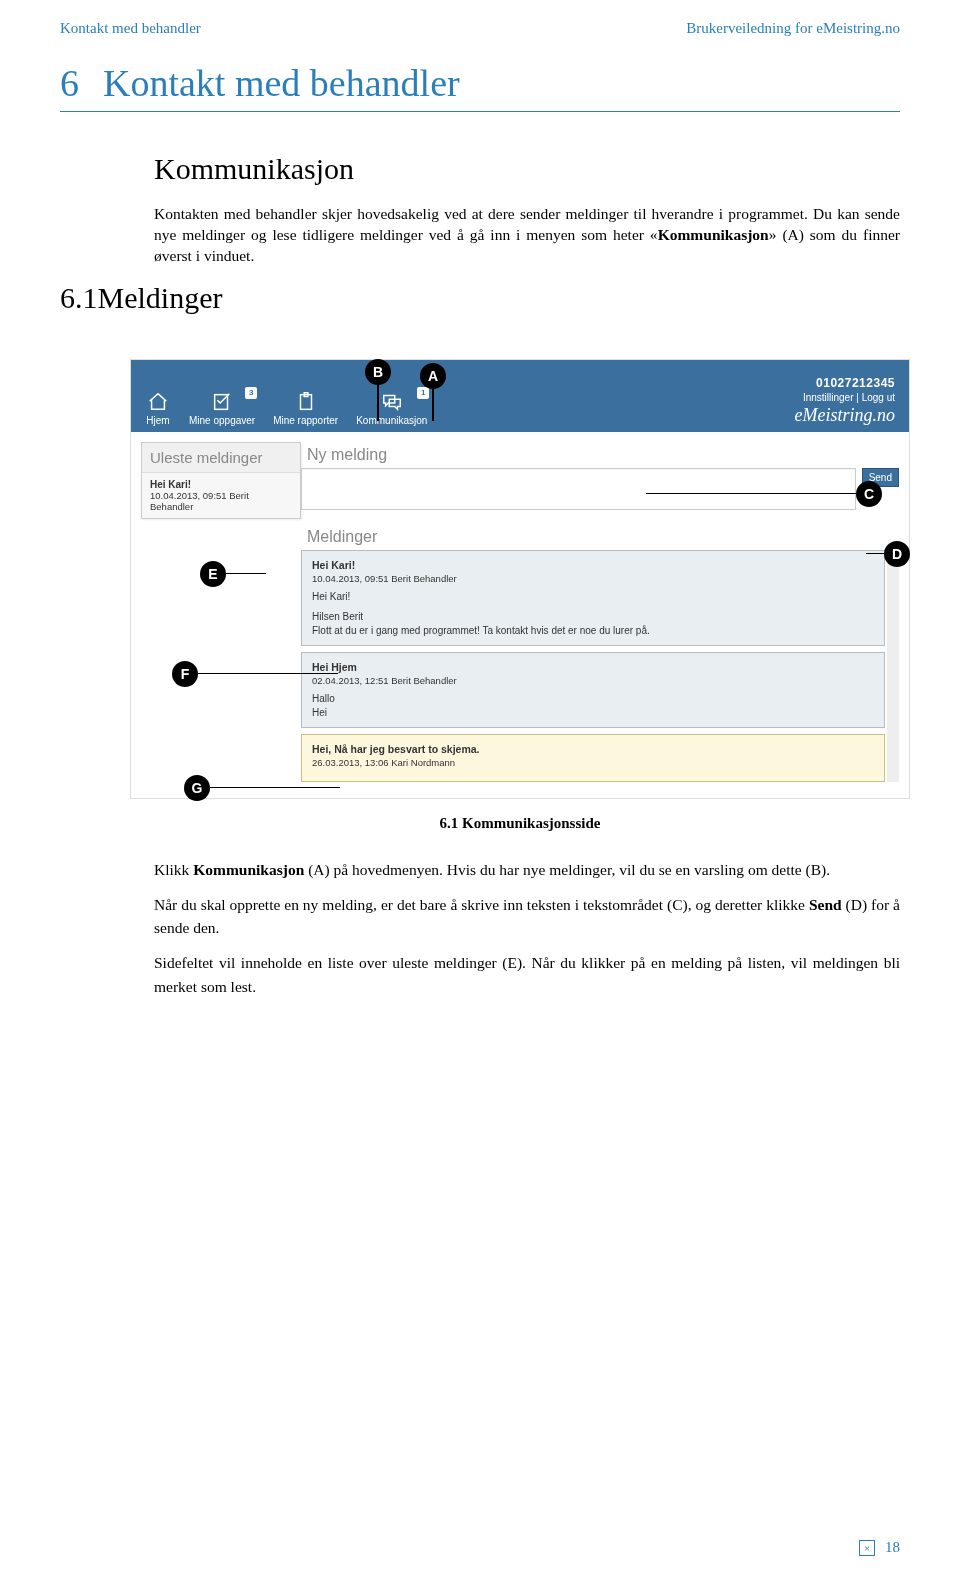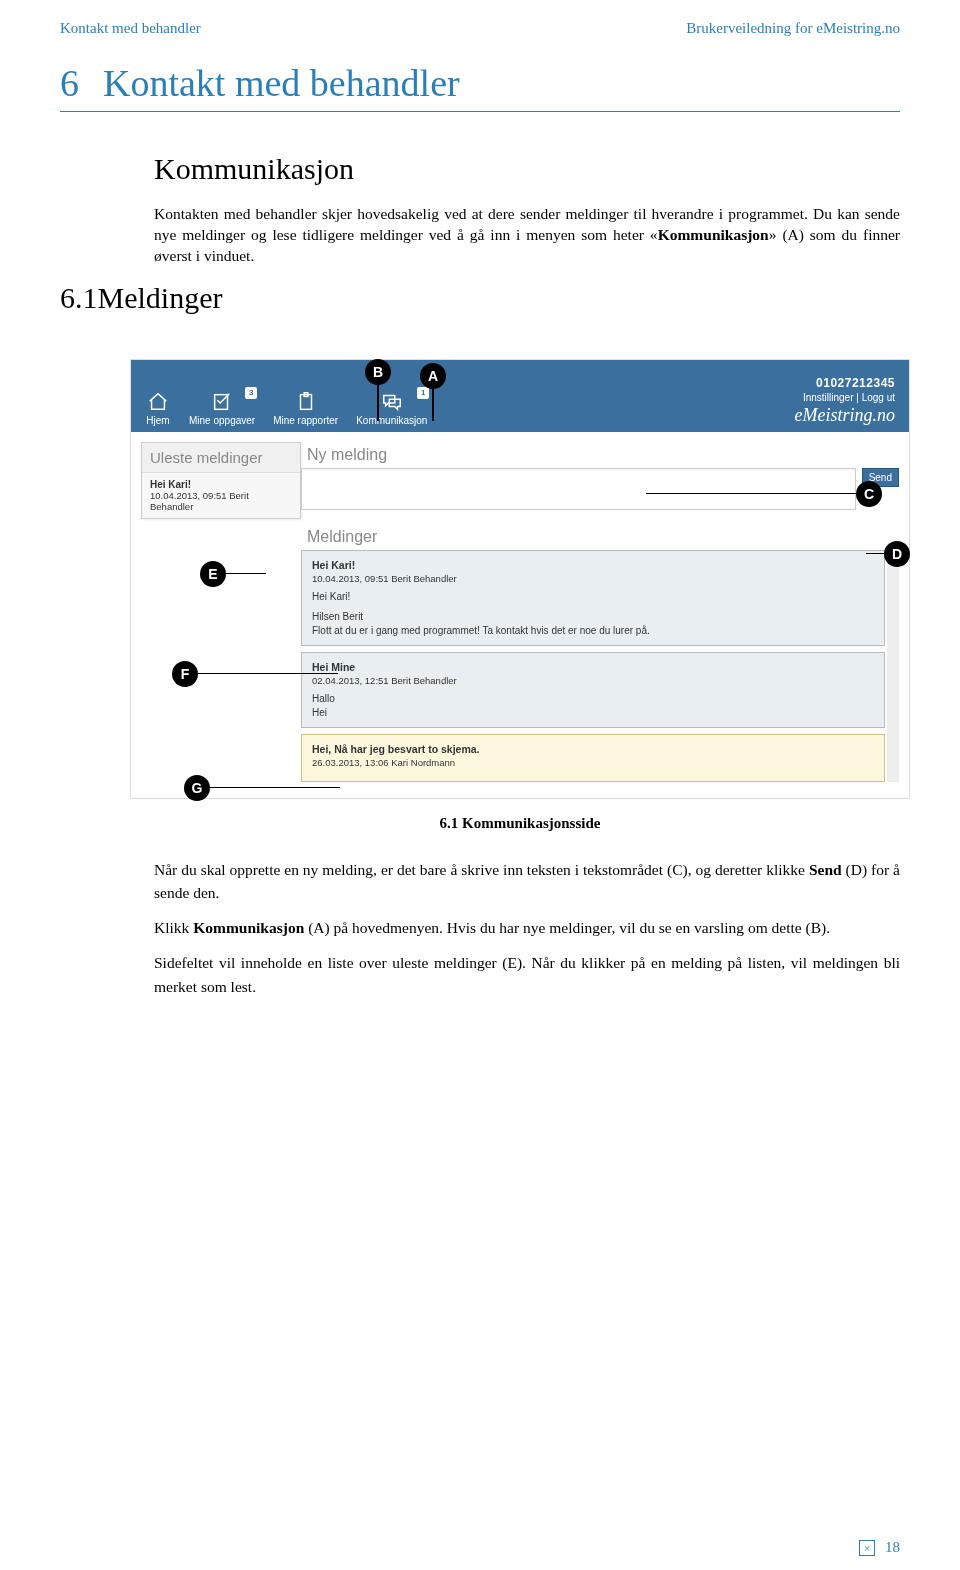--- a/index.html
+++ b/index.html
@@ -276,44 +276,44 @@
             <div class="panel-title">Meldinger</div>
             <div class="msg-list">
               <div class="msg-card">
                 <div class="subj">Hei Kari!</div>
                 <div class="meta">10.04.2013, 09:51 Berit Behandler</div>
                 <div>Hei Kari!</div>
                 <div style="margin-top:6px">Hilsen Berit</div>
                 <div>Flott at du er i gang med programmet! Ta kontakt hvis det er noe du lurer på.</div>
               </div>
               <div class="msg-card">
-                <div class="subj">Hei Mine</div>
+                <div class="subj">Hei Hjem</div>
                 <div class="meta">02.04.2013, 12:51 Berit Behandler</div>
                 <div>Hallo</div>
                 <div>Hei</div>
               </div>
               <div class="msg-card reply">
                 <div class="subj">Hei, Nå har jeg besvart to skjema.</div>
                 <div class="meta">26.03.2013, 13:06 Kari Nordmann</div>
               </div>
             </div>
           </div>
         </div>
       </div>
     </div>
 
     <div class="figcap">6.1 Kommunikasjonsside</div>
   </div>
 
   <div class="klikk-block">
     <p>
-      <span>Når du skal opprette en ny melding, er det bare å skrive inn teksten i tekstområdet (C), og deretter klikke </span><b>Send</b><span> (D) for å sende den.</span>
+      <span>Klikk </span><b>Kommunikasjon</b><span> (A) på hovedmenyen. Hvis du har nye meldinger, vil du se en varsling om dette (B).</span>
     </p>
     <p>
-      <span>Klikk </span><b>Kommunikasjon</b><span> (A) på hovedmenyen. Hvis du har nye meldinger, vil du se en varsling om dette (B).</span>
+      <span>Når du skal opprette en ny melding, er det bare å skrive inn teksten i tekstområdet (C), og deretter klikke </span><b>Send</b><span> (D) for å sende den.</span>
     </p>
     <p>Sidefeltet vil inneholde en liste over uleste meldinger (E). Når du klikker på en melding på listen, vil meldingen bli merket som lest.</p>
   </div>
 </div>
 
 <div class="footer">
   <span class="xbox">×</span>
   <span>18</span>
 </div>
 

